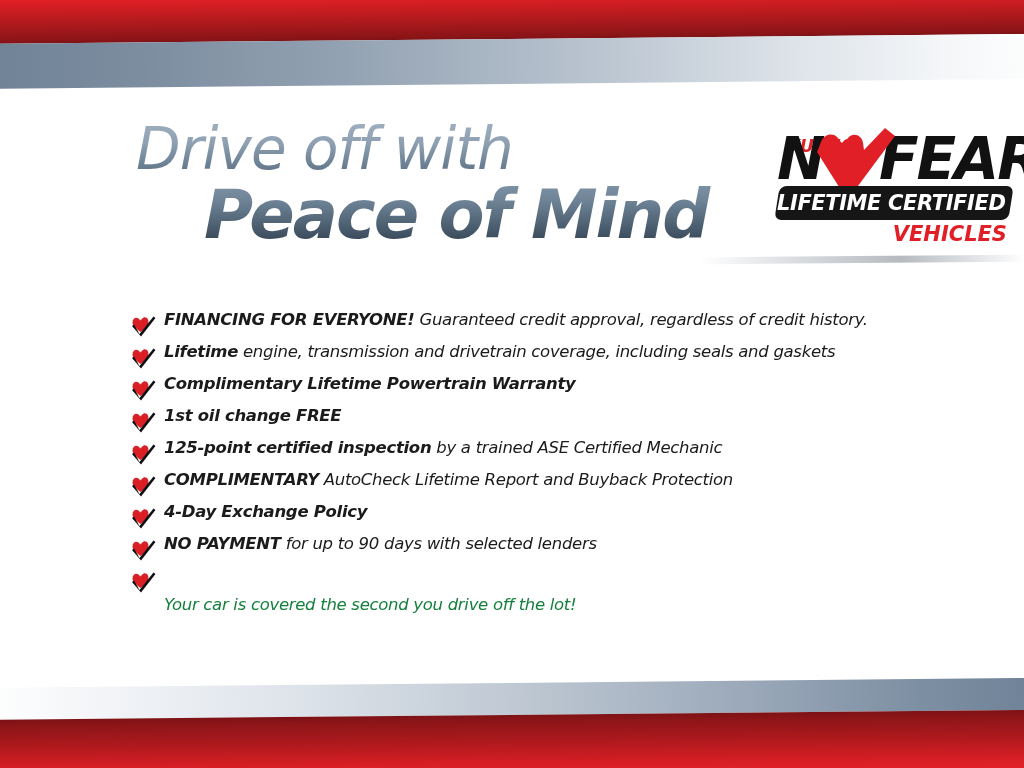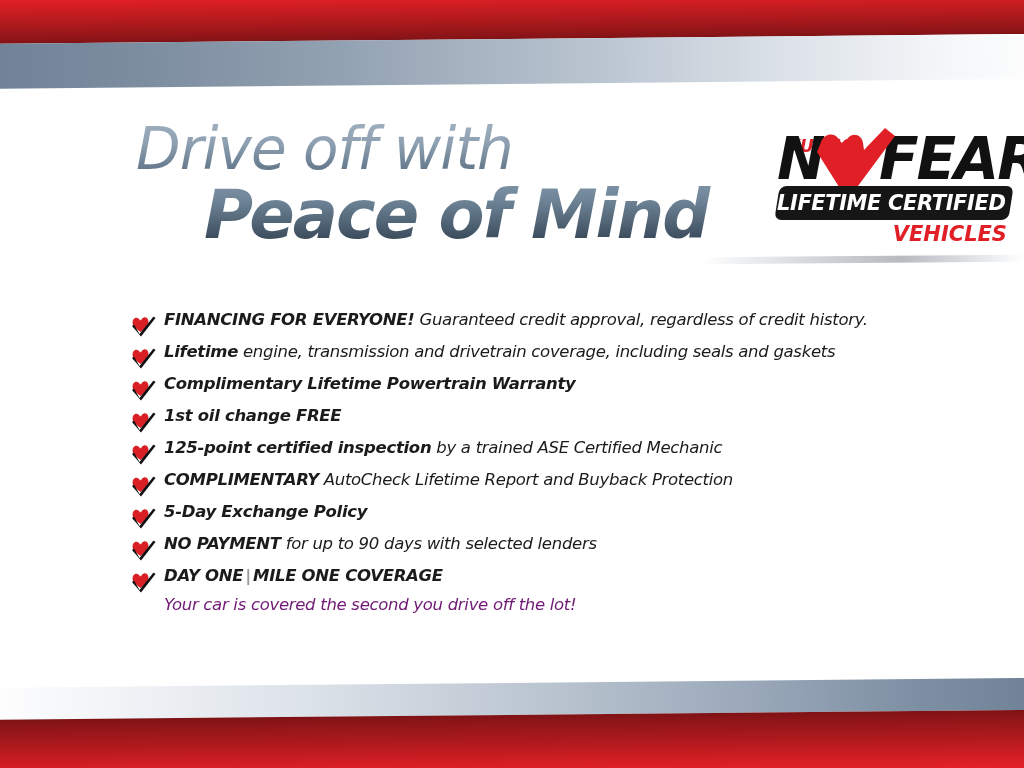--- a/index.html
+++ b/index.html
@@ -259,21 +259,21 @@
   }
   .benefit-sub {
     position: relative;
     padding-left: 33px;
     margin-top: -4px;
     font-family: "DejaVu Sans", sans-serif;
     font-style: italic;
     font-weight: 400;
     font-size: 16.5px;
     line-height: 22px;
-    color: #701a75;
+    color: #15803d;
     letter-spacing: -0.3px;
     white-space: nowrap;
   }
 </style>
 </head>
 <body>
 
 <div id="page">
 
   <div class="bar-band-top">
@@ -366,41 +366,40 @@
       <span class="benefit-text"><span class="lead">COMPLIMENTARY</span><span class="rest"> AutoCheck Lifetime Report and Buyback Protection</span></span>
     </div>
 
     <div class="benefit-row">
       <span class="bullet-icon">
         <svg viewBox="0 0 25 22" width="25" height="22" xmlns="http://www.w3.org/2000/svg">
           <path d="M1.5 7.5 C1.5 3.5 5 1.5 7.5 3.5 L9.5 5.5 L11.5 3.2 C14 1 17.5 3 17.5 7 C17.5 10 14 13.5 9.5 17 C5 13.5 1.5 10.5 1.5 7.5 Z" fill="#d81f26"></path>
           <path d="M3 9.5 L8.5 19 L22.5 1.5 L24.5 3 L10 21.5 L1 11 Z" fill="#111111"></path>
         </svg>
       </span>
-      <span class="benefit-text"><span class="lead">5-Day Exchange Policy</span><span class="rest"></span></span>
+      <span class="benefit-text"><span class="lead">4-Day Exchange Policy</span><span class="rest"></span></span>
     </div>
 
     <div class="benefit-row">
       <span class="bullet-icon">
         <svg viewBox="0 0 25 22" width="25" height="22" xmlns="http://www.w3.org/2000/svg">
           <path d="M1.5 7.5 C1.5 3.5 5 1.5 7.5 3.5 L9.5 5.5 L11.5 3.2 C14 1 17.5 3 17.5 7 C17.5 10 14 13.5 9.5 17 C5 13.5 1.5 10.5 1.5 7.5 Z" fill="#d81f26"></path>
           <path d="M3 9.5 L8.5 19 L22.5 1.5 L24.5 3 L10 21.5 L1 11 Z" fill="#111111"></path>
         </svg>
       </span>
       <span class="benefit-text"><span class="lead">NO PAYMENT</span><span class="rest"> for up to 90 days with selected lenders</span></span>
     </div>
 
     <div class="benefit-row">
       <span class="bullet-icon">
         <svg viewBox="0 0 25 22" width="25" height="22" xmlns="http://www.w3.org/2000/svg">
           <path d="M1.5 7.5 C1.5 3.5 5 1.5 7.5 3.5 L9.5 5.5 L11.5 3.2 C14 1 17.5 3 17.5 7 C17.5 10 14 13.5 9.5 17 C5 13.5 1.5 10.5 1.5 7.5 Z" fill="#d81f26"></path>
           <path d="M3 9.5 L8.5 19 L22.5 1.5 L24.5 3 L10 21.5 L1 11 Z" fill="#111111"></path>
         </svg>
       </span>
-      <span class="benefit-text"><span class="lead">DAY ONE</span><span class="sep">|</span><span class="lead">MILE ONE COVERAGE</span></span>
     </div>
 
     <div class="benefit-sub">Your car is covered the second you drive off the lot!</div>
 
   </div>
 
   <div class="bar-band-bottom">
     <div class="bar-gray-bottom"></div>
     <div class="bar-red-bottom"></div>
   </div>

